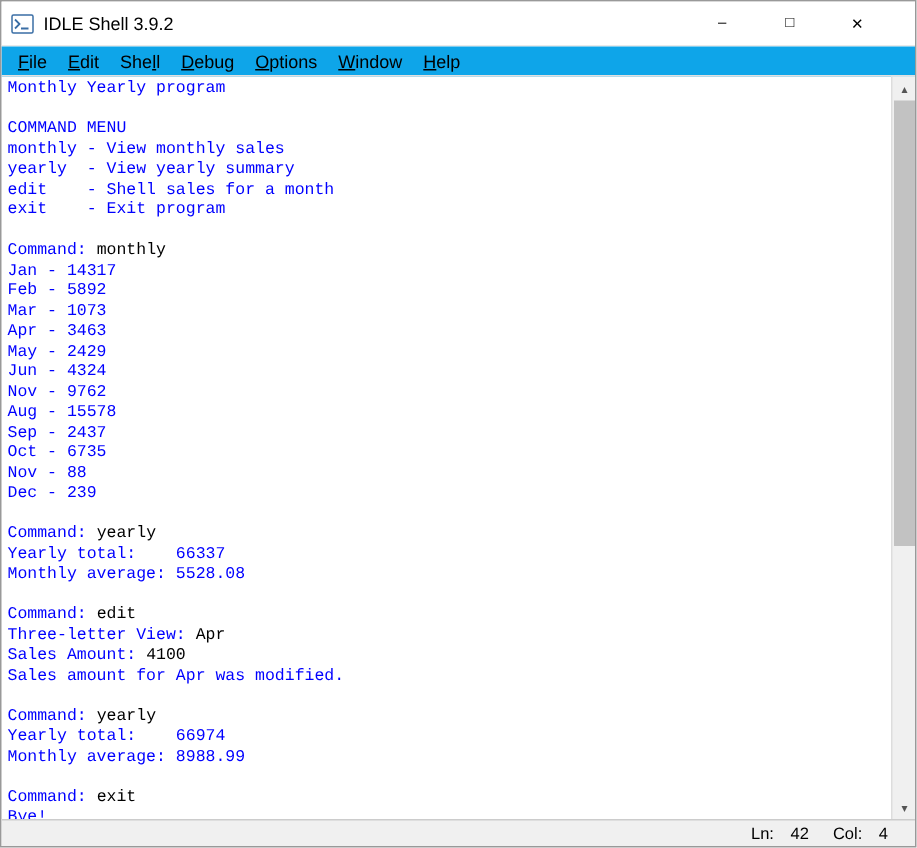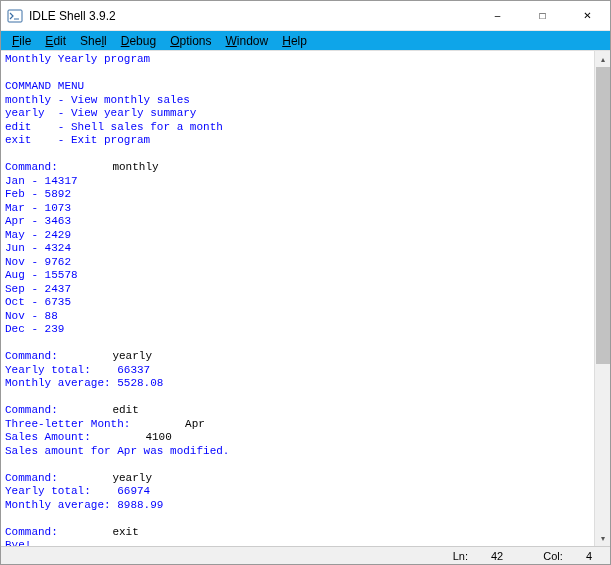--- a/index.html
+++ b/index.html
@@ -9,21 +9,21 @@
     width: 611px;
     height: 565px;
     overflow: hidden;
     border: 1px solid #999;
     position: relative;
   }
   .titlebar {
     height: 30px;
     display: flex;
     align-items: center;
-    padding: 0 0 0 6px;
+    padding: 0 16px 0 6px;
     background: #fff;
     border-bottom: 1px solid #e9e9e9;
   }
   .titlebar .icon {
     width: 16px; height: 16px;
     margin-right: 6px;
     display: inline-flex; align-items: center; justify-content: center;
   }
   .titlebar .title {
     font-size: 12px;
@@ -62,21 +62,21 @@
   .shell {
     flex: 1;
     font-family: "Courier New", monospace;
     font-size: 11px;
     line-height: 13.5px;
     padding: 2px 4px;
     white-space: pre;
     color: #00f;
     overflow: hidden;
   }
-  .black { color: #000; margin-left: 48px; }
+  .black { color: #000; }
 
   .scrollbar {
     width: 16px;
     background: #f0f0f0;
     position: relative;
     border-left: 1px solid #ddd;
   }
   .scroll-thumb {
     position: absolute;
     top: 16px;
@@ -100,21 +100,21 @@
     bottom: 0; left: 0; right: 0;
     height: 18px;
     border-top: 1px solid #ccc;
     font-size: 11px;
     display: flex;
     justify-content: flex-end;
     align-items: center;
     padding: 0 18px 0 4px;
     background: #f0f0f0;
   }
-  .statusbar span { margin-left: 20px; }
+  .statusbar span { margin-left: 8px; }
 </style>
 </head>
 <body>
 
 <div class="titlebar">
   <span class="icon">
     <svg width="16" height="16" viewBox="0 0 16 16">
       <rect x="1" y="2" width="14" height="12" rx="1" fill="#fff" stroke="#3a6ea5" stroke-width="1"></rect>
       <path d="M3 5 L6 8 L3 11 M7 11 L12 11" stroke="#3a6ea5" stroke-width="1.2" fill="none"></path>
     </svg>
@@ -158,21 +158,21 @@
 <span>Sep - 2437</span>
 <span>Oct - 6735</span>
 <span>Nov - 88</span>
 <span>Dec - 239</span>
 
 <span>Command: </span><span class="black">yearly</span>
 <span>Yearly total:    66337</span>
 <span>Monthly average: 5528.08</span>
 
 <span>Command: </span><span class="black">edit</span>
-<span>Three-letter Month: </span><span class="black">Apr</span>
+<span>Three-letter View: </span><span class="black">Apr</span>
 <span>Sales Amount: </span><span class="black">4100</span>
 <span>Sales amount for Apr was modified.</span>
 
 <span>Command: </span><span class="black">yearly</span>
 <span>Yearly total:    66974</span>
 <span>Monthly average: 8988.99</span>
 
 <span>Command: </span><span class="black">exit</span>
 <span>Bye!</span>
 </div>

